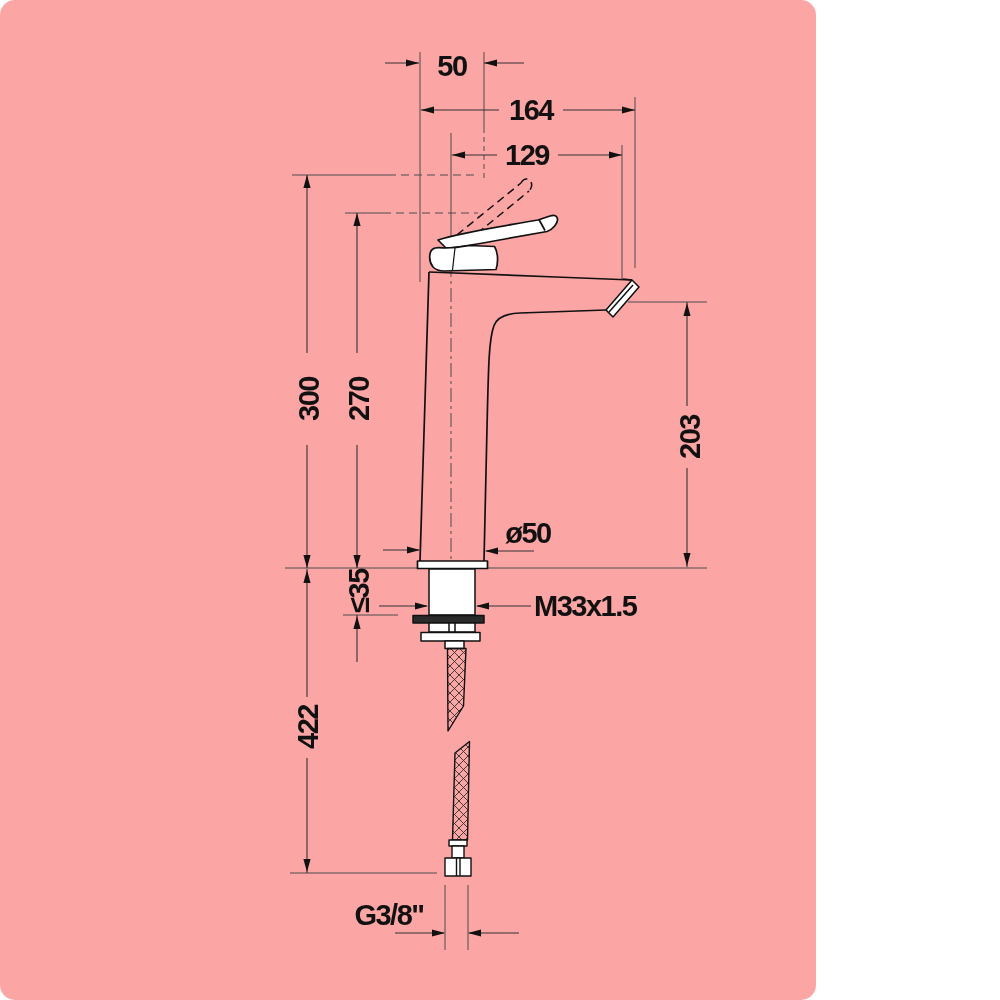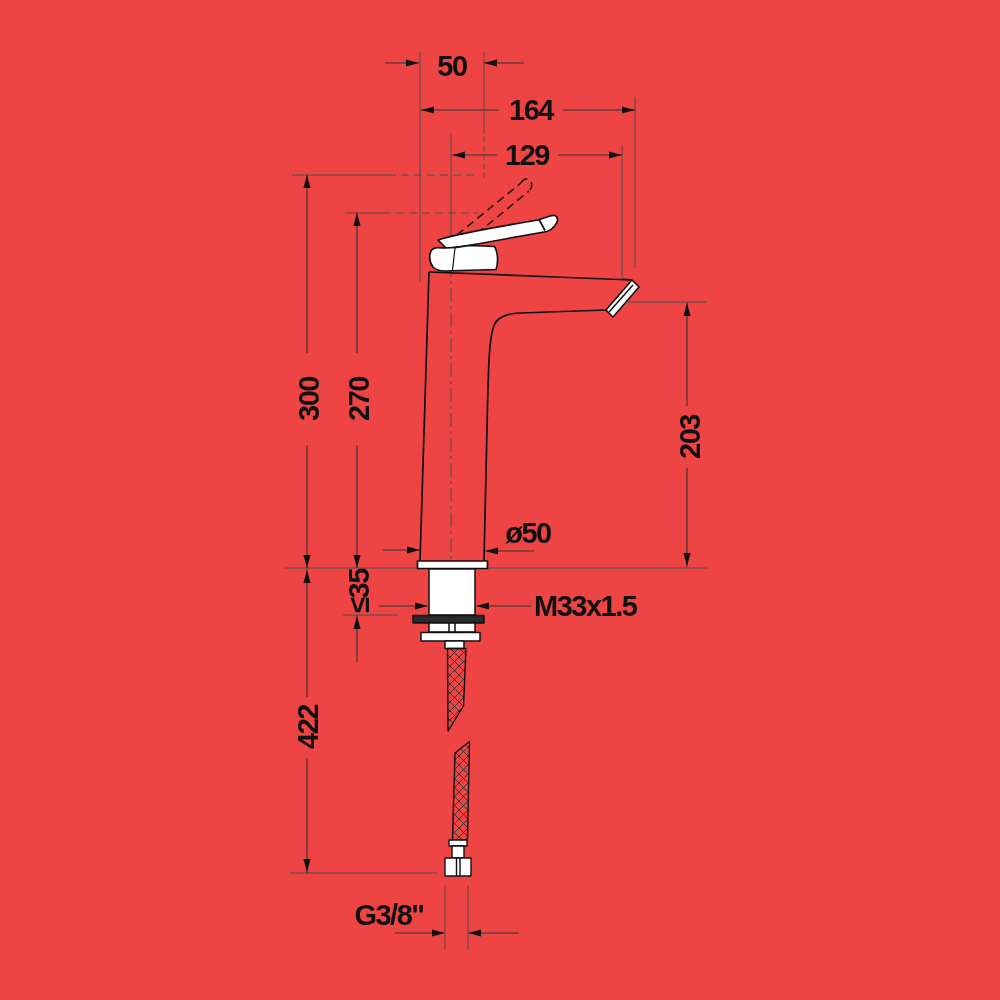--- a/index.html
+++ b/index.html
@@ -1,17 +1,17 @@
 <!DOCTYPE html>
 <html><head>
 <meta charset="utf-8">
 <style>
   html,body{margin:0;padding:0;background:#ffffff;}
-  .stage{position:relative;width:1000px;height:1000px;background:#ef4444;overflow:hidden;
-         font-family:"Liberation Sans", sans-serif;}
+  .stage{position:relative;width:816px;height:1000px;background:#fca5a5;overflow:hidden;
+         font-family:"Liberation Sans", sans-serif;border-radius:15px;}
   svg{position:absolute;left:0;top:0;}
   text{font-family:"Liberation Sans","DejaVu Sans",sans-serif;
        font-weight:bold;font-size:29px;letter-spacing:-1.5px;fill:#111;}
 </style>
 </head>
 <body>
 
 <div class="stage">
 <svg width="1000" height="1000" viewBox="0 0 1000 1000">
   <defs>

